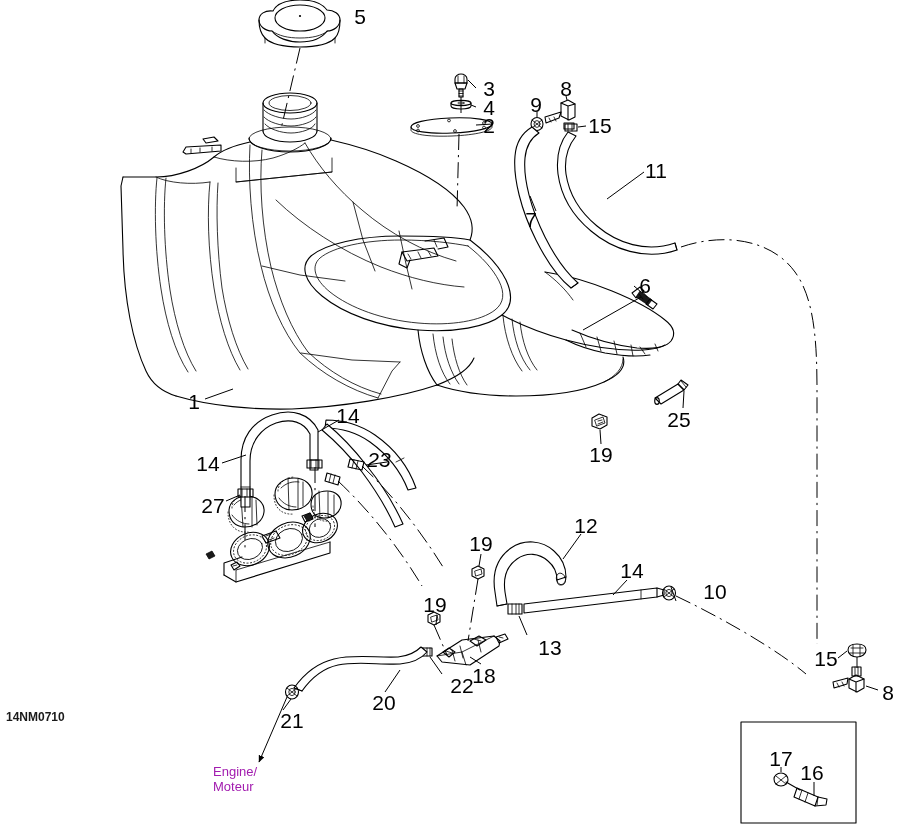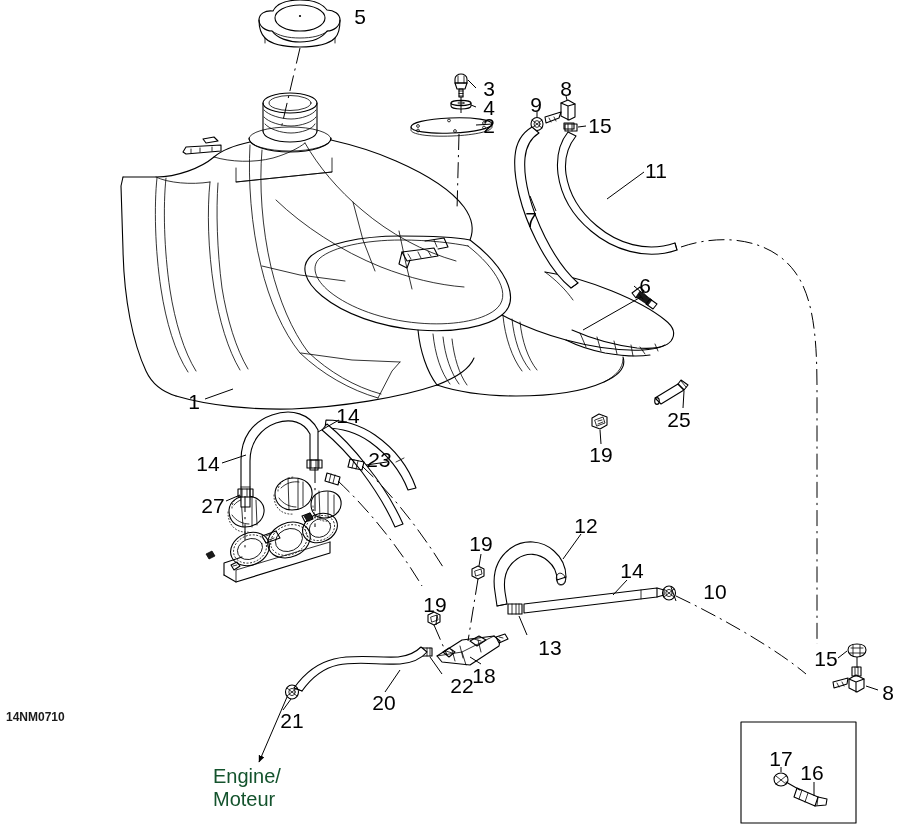--- a/index.html
+++ b/index.html
@@ -43,22 +43,22 @@
     font-size: 12px;
     color: #1a1a1a;
     white-space: nowrap;
     font-weight: bold;
   }
   .engine-note {
     position: absolute;
     left: 213px;
     top: 765px;
     font-family: "Liberation Sans", sans-serif;
-    font-size: 20px;
-    color: #14532d;
+    font-size: 13px;
+    color: #a21caf;
     line-height: 1.15;
     white-space: nowrap;
   }
 </style>
 </head>
 <body>
 
 <div id="stage">
 
   <svg id="diagram" viewBox="0 0 900 829" xmlns="http://www.w3.org/2000/svg">

